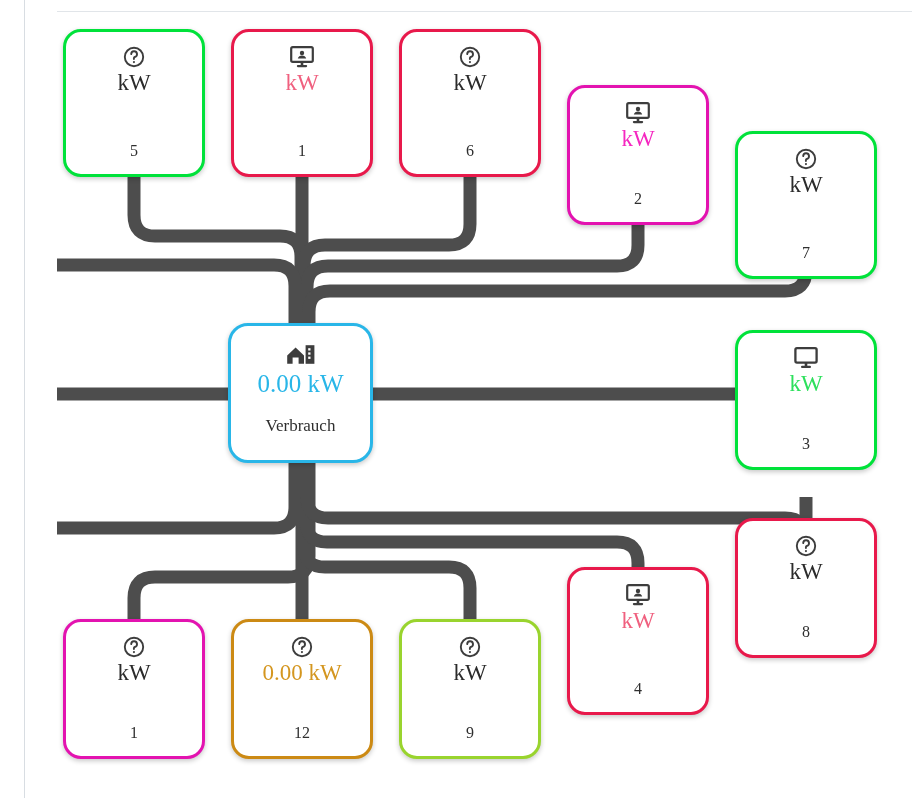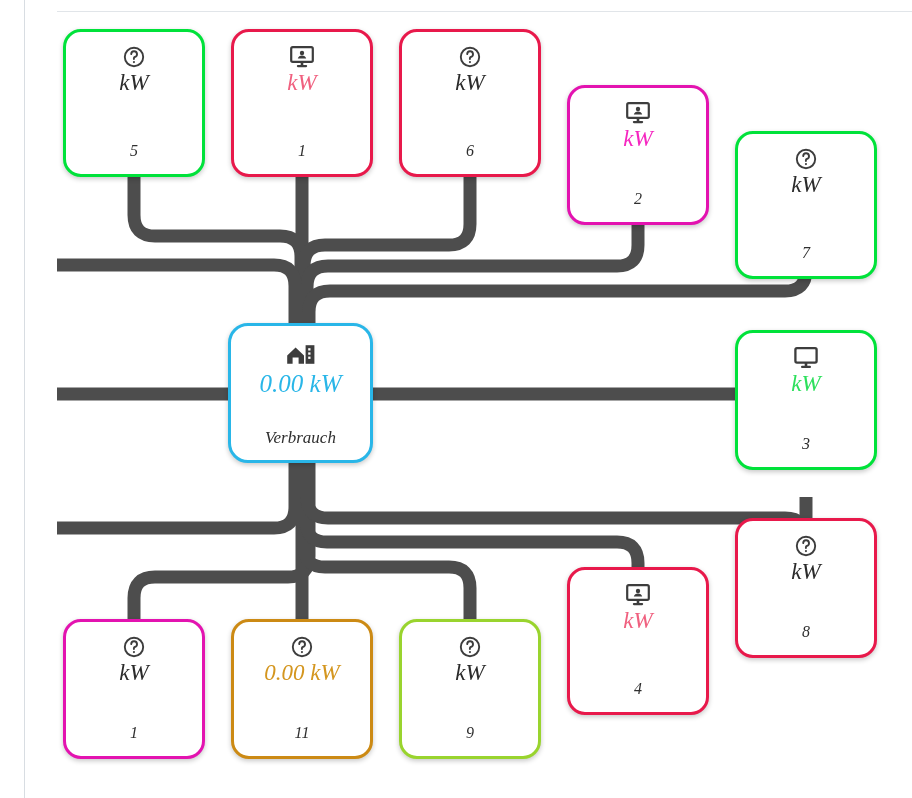--- a/index.html
+++ b/index.html
@@ -69,21 +69,20 @@
     box-sizing: border-box;
     background: #ffffff;
     border-style: solid;
     border-width: 3px;
     border-radius: 18px;
     box-shadow: 0 2px 5px rgba(0,0,0,0.22);
     display: flex;
     flex-direction: column;
     align-items: center;
     z-index: 5;
-    font-style: italic;
   }
   .node .node-icon {
     margin-top: 12px;
     height: 26px;
     display: flex;
     align-items: center;
     justify-content: center;
     color: #3d3d3d;
   }
   .node .node-icon svg { display: block; }
@@ -100,21 +99,21 @@
     bottom: 14px;
     white-space: nowrap;
   }
 
   
   .node.central {
     border-radius: 20px;
   }
   .node.central .node-icon { margin-top: 14px; height: 28px; }
   .node.central .node-value { font-size: 25px; margin-top: 3px; }
-  .node.central .node-label { font-size: 17px; bottom: 12px; }
+  .node.central .node-label { font-size: 17px; bottom: 24px; }
 </style>
 </head>
 <body>
 
 <div id="app-frame">
 
   <div id="left-rule"></div>
   <div id="top-rule"></div>
   <div id="clipped-title"></div>
 
@@ -272,21 +271,21 @@
 
     <div class="node" style="left:231px; top:619px; width:142px; height:140px; border-color:#cc8a14;">
       <span class="node-icon">
         <svg width="24" height="24" viewBox="0 0 24 24" fill="none" stroke="#3d3d3d" stroke-width="1.9">
           <circle cx="12" cy="12" r="9.2"></circle>
           <path d="M9.2 9.1a2.9 2.9 0 1 1 3.6 2.9c-.7.2-.9.7-.9 1.3v.8" stroke-linecap="round"></path>
           <circle cx="11.95" cy="17.1" r="1.05" fill="#3d3d3d" stroke="none"></circle>
         </svg>
       </span>
       <span class="node-value" style="color:#d4961f;">0.00 kW</span>
-      <span class="node-label">11</span>
+      <span class="node-label">12</span>
     </div>
 
     <div class="node" style="left:399px; top:619px; width:142px; height:140px; border-color:#99d42e;">
       <span class="node-icon">
         <svg width="24" height="24" viewBox="0 0 24 24" fill="none" stroke="#3d3d3d" stroke-width="1.9">
           <circle cx="12" cy="12" r="9.2"></circle>
           <path d="M9.2 9.1a2.9 2.9 0 1 1 3.6 2.9c-.7.2-.9.7-.9 1.3v.8" stroke-linecap="round"></path>
           <circle cx="11.95" cy="17.1" r="1.05" fill="#3d3d3d" stroke="none"></circle>
         </svg>
       </span>

